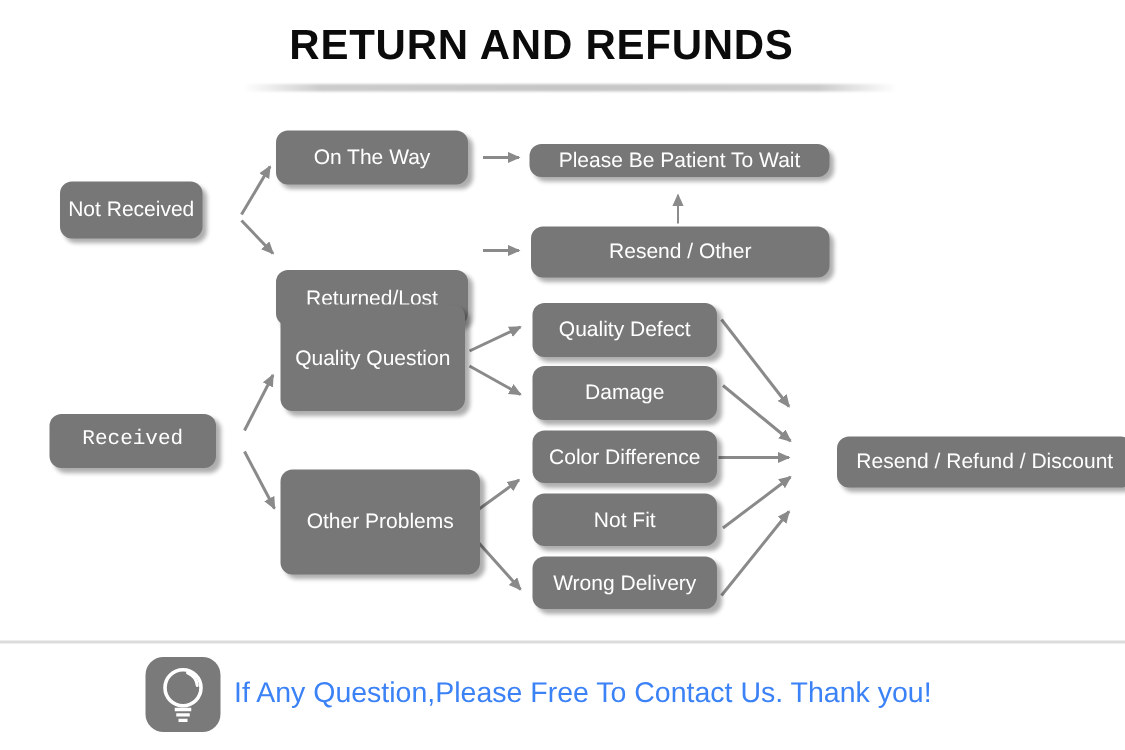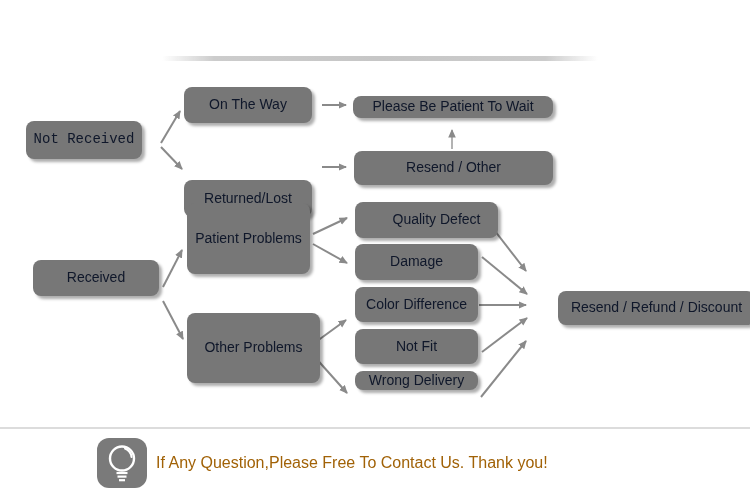--- a/index.html
+++ b/index.html
@@ -30,43 +30,43 @@
     background: linear-gradient(to right,
       rgba(205,205,205,0) 0%, #cccccc 12%, #c6c6c6 50%,
       #cccccc 88%, rgba(205,205,205,0) 100%);
     filter: blur(0.6px);
   }
 
   
   .node {
     position: absolute;
     background: #777777;
-    color: #0f172a;
+    color: #ffffff;
     border-radius: 8px;
     box-shadow: 3px 3px 3px rgba(0,0,0,0.32);
     display: flex;
     align-items: center;
     justify-content: center;
     font-size: 14px;
     text-align: center;
     line-height: 1.1;
   }
-  #n-not-received           { left: 26px;  top: 121px; width: 116px; height: 38px; font-family: Liberation Mono, monospace; }
+  #n-not-received           { left: 40px;  top: 121px; width: 95px; height: 38px; }
   #n-on-the-way             { left: 184px; top: 87px;  width: 128px; height: 36px; }
   #n-returned-lost          { left: 184px; top: 148px; width: 128px; height: 37px; margin-top: 32px; }
   #n-please-wait            { left: 353px; top: 96px;  width: 200px; height: 22px; }
   #n-resend-refund          { left: 354px; top: 151px; width: 199px; height: 34px; }
-  #n-received               { left: 33px;  top: 260px; width: 126px; height: 36px; }
+  #n-received               { left: 33px;  top: 276px; width: 111px; height: 36px; font-family: Liberation Mono, monospace; }
   #n-quality-problems       { left: 187px; top: 203px; width: 123px; height: 71px; }
   #n-other-problems         { left: 187px; top: 313px; width: 133px; height: 70px; }
-  #n-quality-defect         { left: 355px; top: 202px; width: 123px; height: 36px; padding-left: 20px; }
+  #n-quality-defect         { left: 355px; top: 202px; width: 123px; height: 36px; }
   #n-damage                 { left: 355px; top: 244px; width: 123px; height: 36px; }
   #n-color-difference       { left: 355px; top: 287px; width: 123px; height: 35px; }
   #n-not-fit                { left: 355px; top: 329px; width: 123px; height: 35px; }
-  #n-wrong-delivery         { left: 355px; top: 371px; width: 123px; height: 19px; }
+  #n-wrong-delivery         { left: 355px; top: 371px; width: 123px; height: 35px; }
   #n-resend-refund-discount { left: 558px; top: 291px; width: 197px; height: 34px; }
 
   .arrow-layer {
     position: absolute;
     top: 0; left: 0;
     width: 750px; height: 500px;
     pointer-events: none;
   }
 
   
@@ -85,30 +85,31 @@
     display: flex;
     align-items: center;
     justify-content: center;
   }
   .footer-message {
     position: absolute;
     left: 156px; top: 438px;
     height: 50px;
     display: flex;
     align-items: center;
-    font-size: 16px;
-    color: #a16207;
+    font-size: 19px;
+    color: #3b82f6;
     white-space: nowrap;
   }
 </style>
 </head>
 <body>
 
 <div class="canvas">
 
+  <div class="page-title">RETURN AND REFUNDS</div>
   <div class="title-underline"></div>
 
   <div>
 
     <svg class="arrow-layer" width="750" height="500" viewBox="0 0 750 500" xmlns="http://www.w3.org/2000/svg">
       <defs>
         <marker id="ah" markerUnits="userSpaceOnUse" markerWidth="10" markerHeight="9" refX="7.5" refY="3.8" orient="auto">
           <path d="M0,0 L8.5,3.8 L0,7.6 Z" fill="#8a8a8a"></path>
         </marker>
       </defs>
@@ -131,21 +132,21 @@
         <line x1="481" y1="397" x2="526" y2="341" marker-end="url(#ah)"></line>
       </g>
     </svg>
 
     <div class="node" id="n-not-received">Not Received</div>
     <div class="node" id="n-on-the-way">On The Way</div>
     <div class="node" id="n-returned-lost">Returned/Lost</div>
     <div class="node" id="n-please-wait">Please Be Patient To Wait</div>
     <div class="node" id="n-resend-refund">Resend / Other</div>
     <div class="node" id="n-received">Received</div>
-    <div class="node" id="n-quality-problems">Patient Problems</div>
+    <div class="node" id="n-quality-problems">Quality Question</div>
     <div class="node" id="n-other-problems">Other Problems</div>
     <div class="node" id="n-quality-defect">Quality Defect</div>
     <div class="node" id="n-damage">Damage</div>
     <div class="node" id="n-color-difference">Color Difference</div>
     <div class="node" id="n-not-fit">Not Fit</div>
     <div class="node" id="n-wrong-delivery">Wrong Delivery</div>
     <div class="node" id="n-resend-refund-discount">Resend / Refund / Discount</div>
   </div>
 
   <div>

